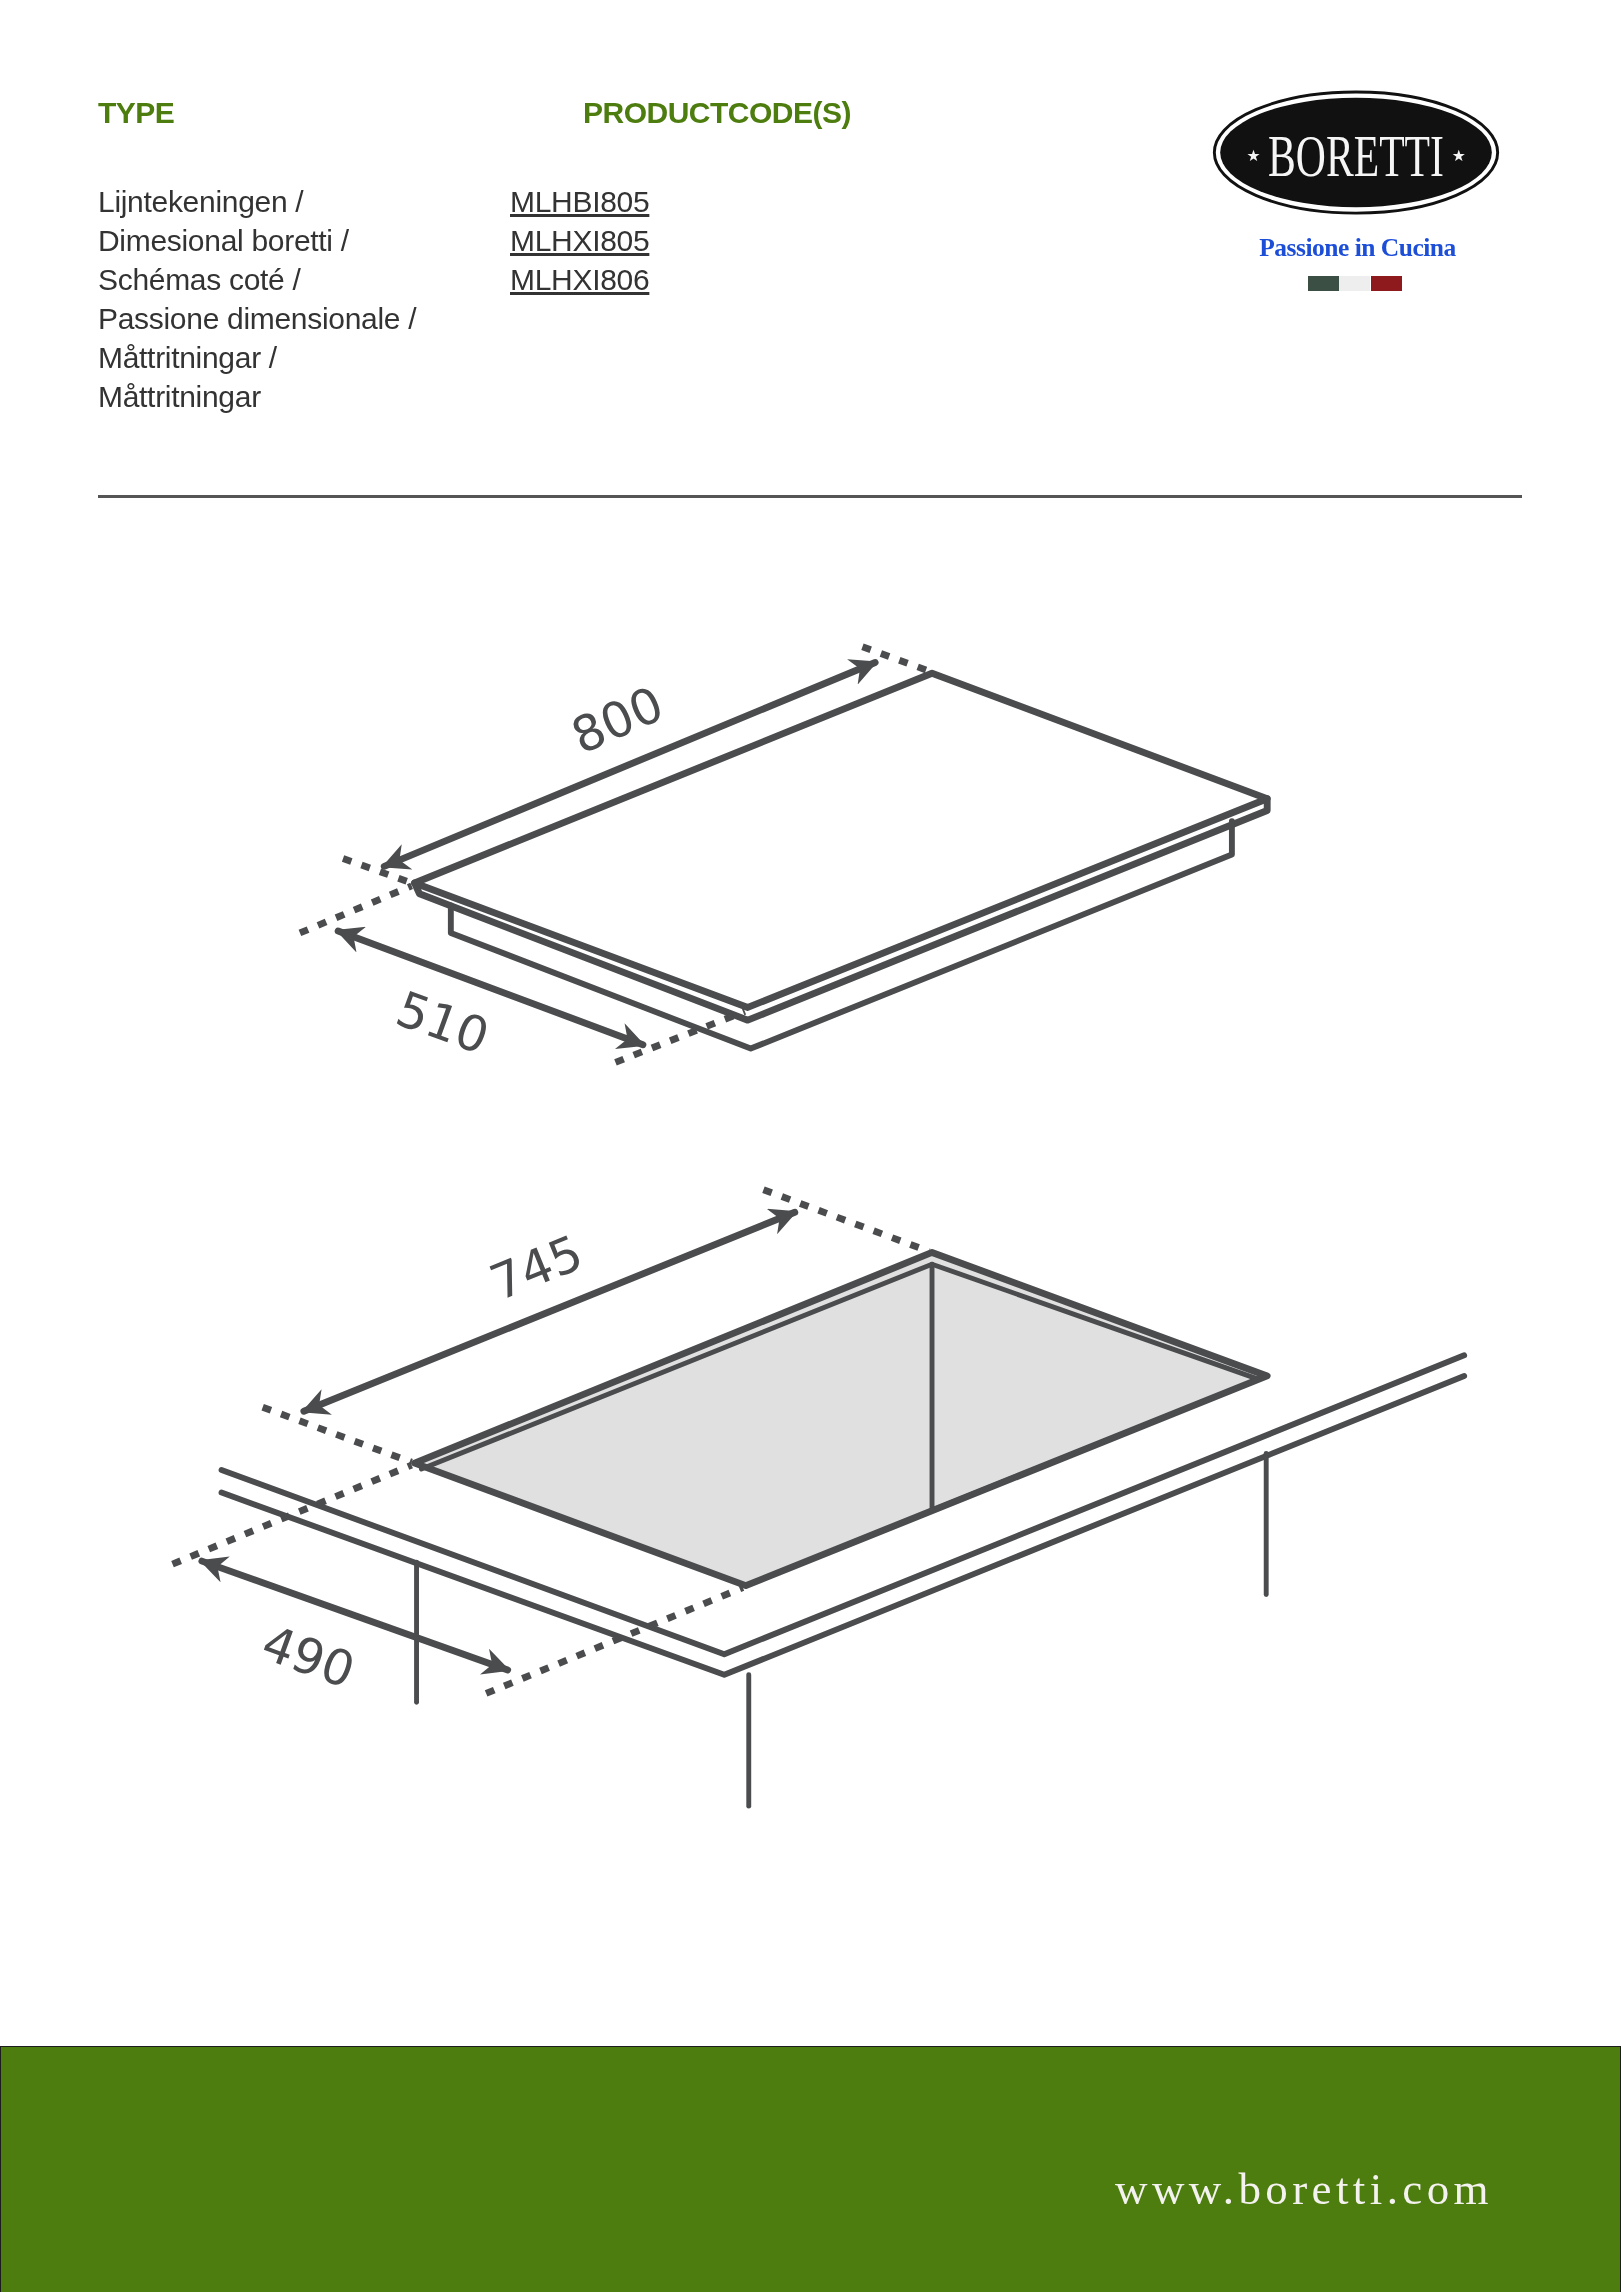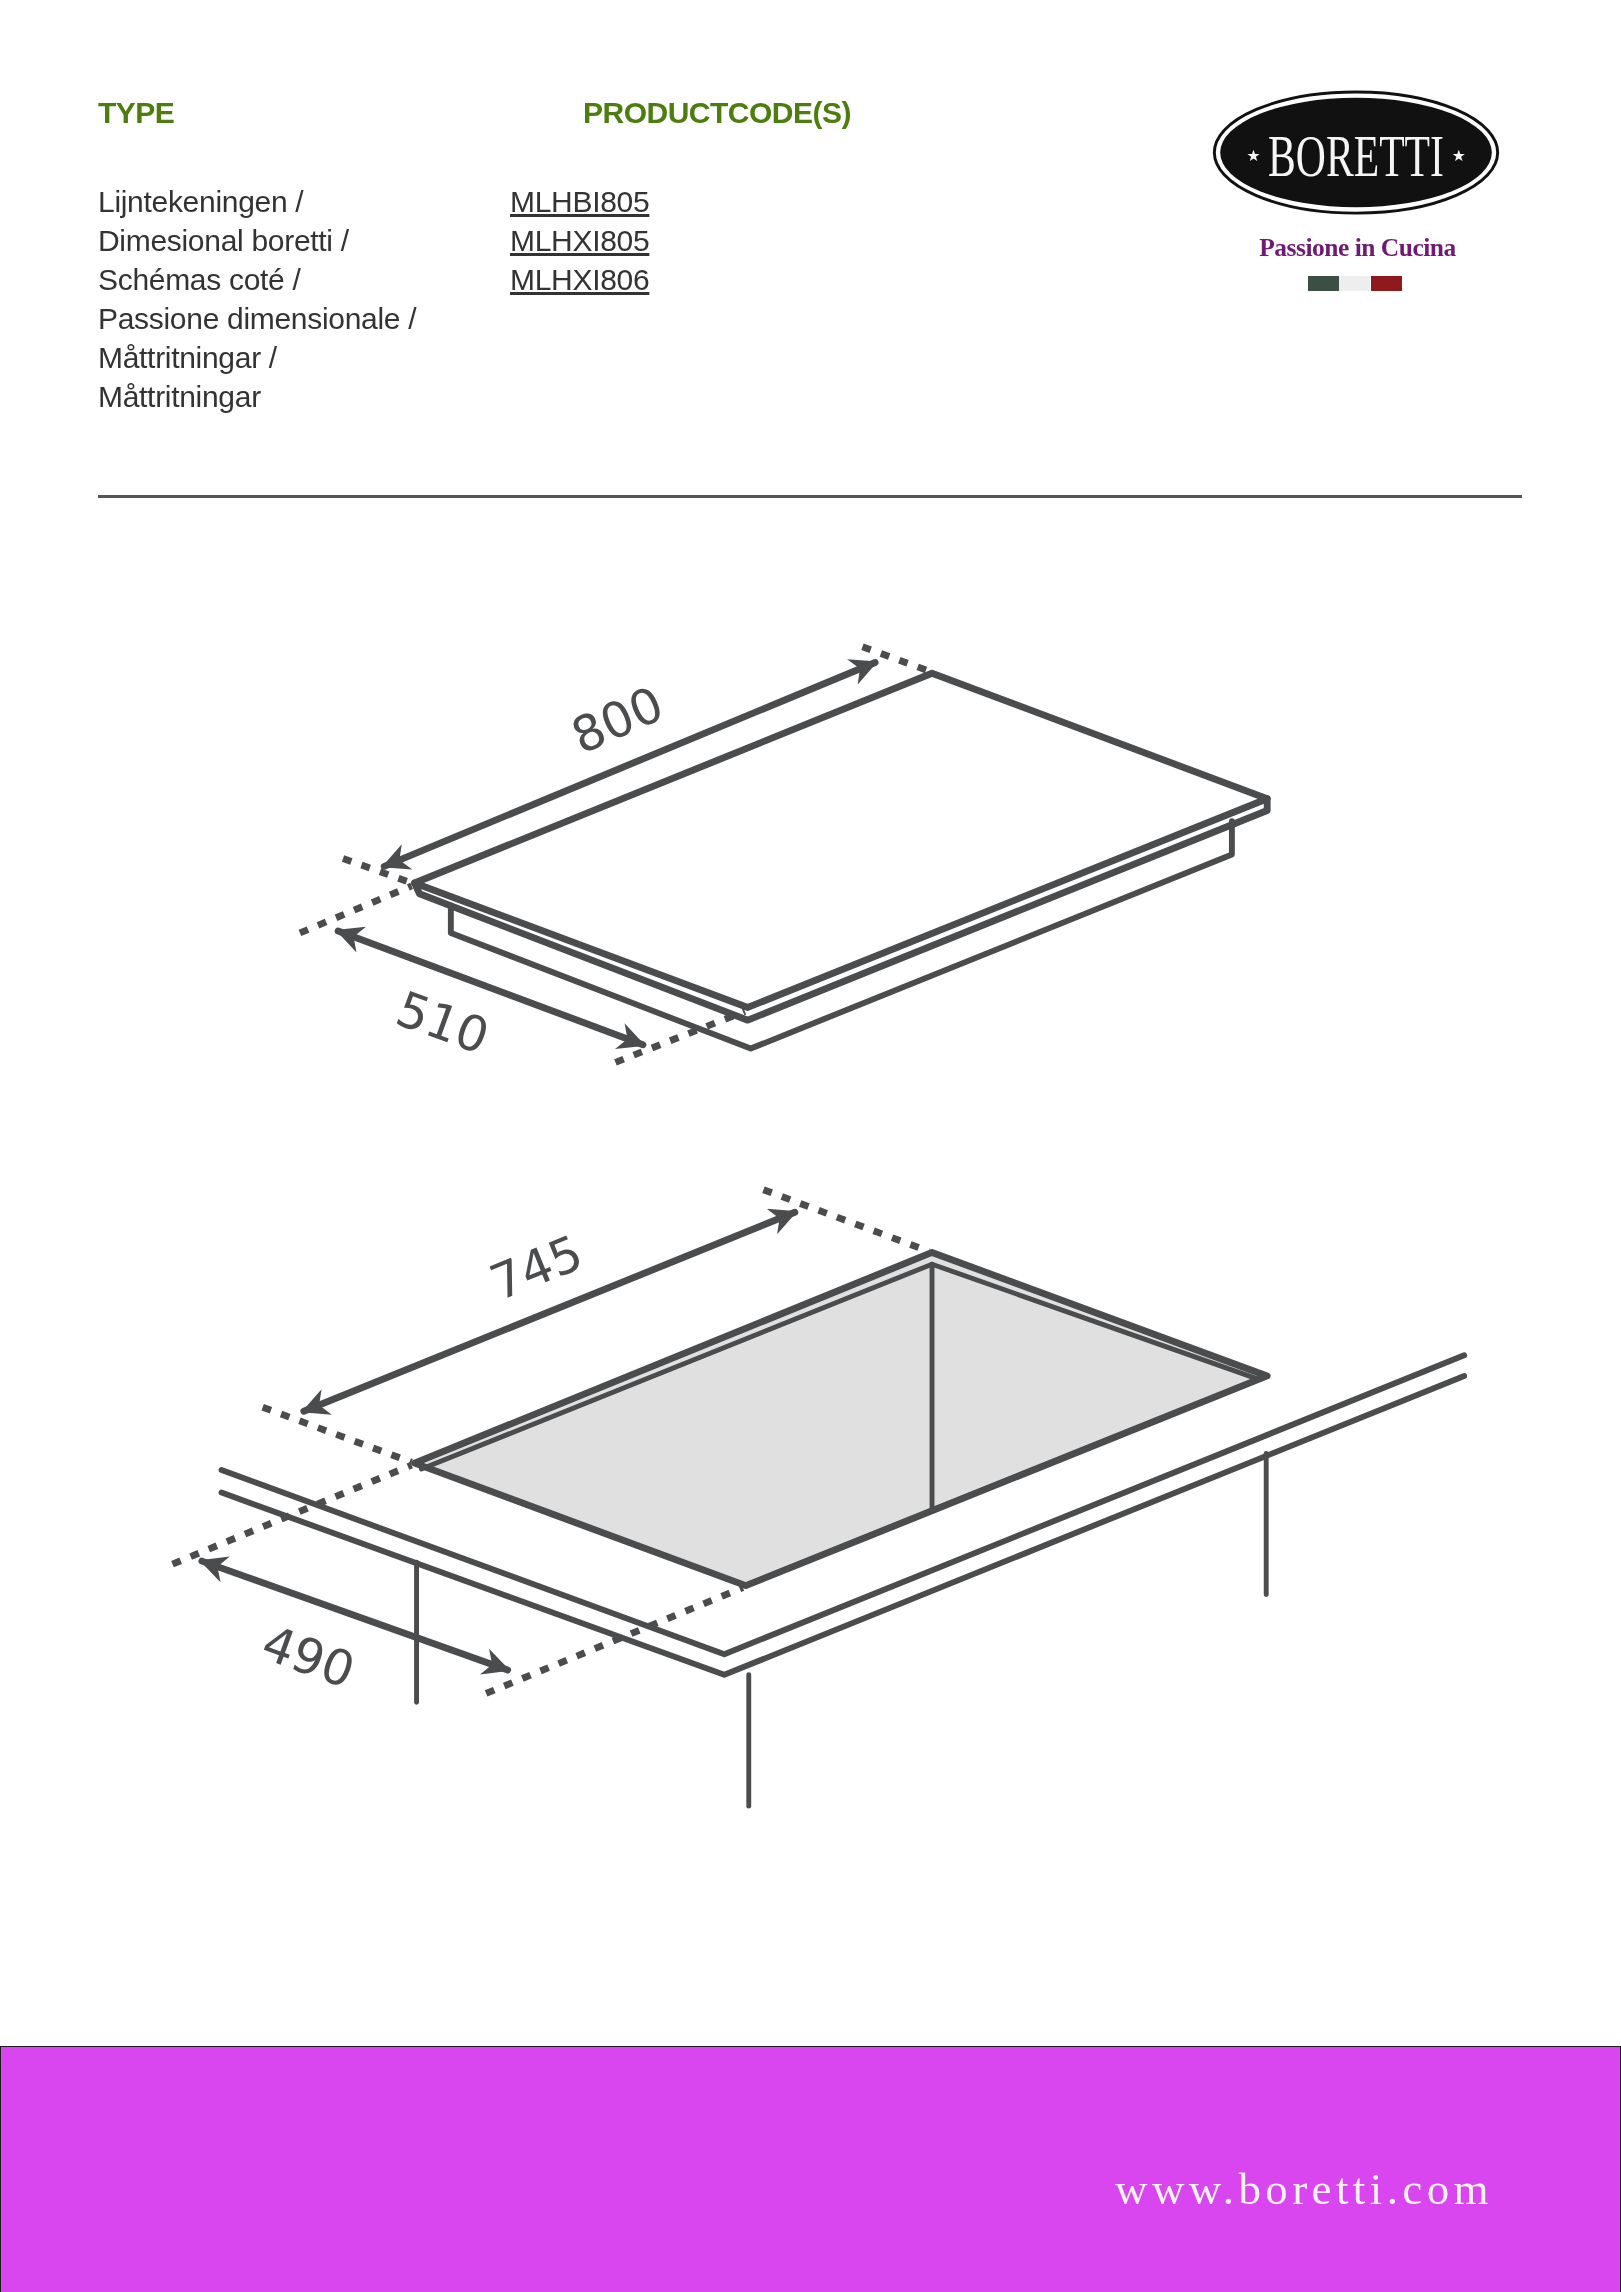--- a/index.html
+++ b/index.html
@@ -2,26 +2,26 @@
 <html><head>
 <meta charset="utf-8">
 <style>
   html, body { margin:0; padding:0; background:#ffffff; }
   body { width:1621px; height:2293px; position:relative; overflow:hidden; font-family:"Liberation Sans", sans-serif; color:#2b2b2b; }
   .abs { position:absolute; }
   .heading { font-weight:bold; font-size:30px; letter-spacing:-0.5px; color:#4d7c0f; line-height:1; }
   .list { font-size:30px; font-weight:normal; color:#333; line-height:39px;margin-top:35px; }
   .list div { white-space:nowrap; letter-spacing:-0.3px; }
   .logo { left:1211px; top:90px; width:290px; }
-  .tagline { position:absolute; left:1245px; top:233px; width:225px; text-align:center; font-family:"Liberation Serif", serif; font-size:25.5px; font-weight:bold; color:#701a75; letter-spacing:-0.5px; white-space:nowrap; }
+  .tagline { position:absolute; left:1245px; top:233px; width:225px; text-align:center; font-family:"Liberation Serif", serif; font-size:25.5px; font-weight:bold; color:#1d4ed8; letter-spacing:-0.5px; white-space:nowrap; }
   .flag { position:absolute; top:276px; height:14.7px; }
   .rule { left:98px; top:495px; width:1424px; height:2.9px; background:#555; }
   .drawing { left:0; top:0; }
   .dim-label { font-family:"DejaVu Sans", sans-serif; fill:#4a4c4e; font-size:50px; }
-  .footer { left:0; top:2046px; width:1619px; height:245px; background:#d946ef; border:1px solid #1c1c1c; }
+  .footer { left:0; top:2046px; width:1619px; height:245px; background:#4d7c0f; border:1px solid #1c1c1c; }
   .url { position:absolute; right:127px; top:116px; font-family:"Liberation Serif", serif; font-size:45px; color:#f4f2ee; letter-spacing:4.4px; white-space:nowrap; }
 </style>
 </head>
 <body>
 
 <div class="abs heading" style="left:98px; top:98px;">TYPE</div>
 <div class="abs list" style="left:98px; top:147px;">
   <div>Lijntekeningen /</div>
   <div>Dimesional boretti /</div>
   <div>Schémas coté /</div>

